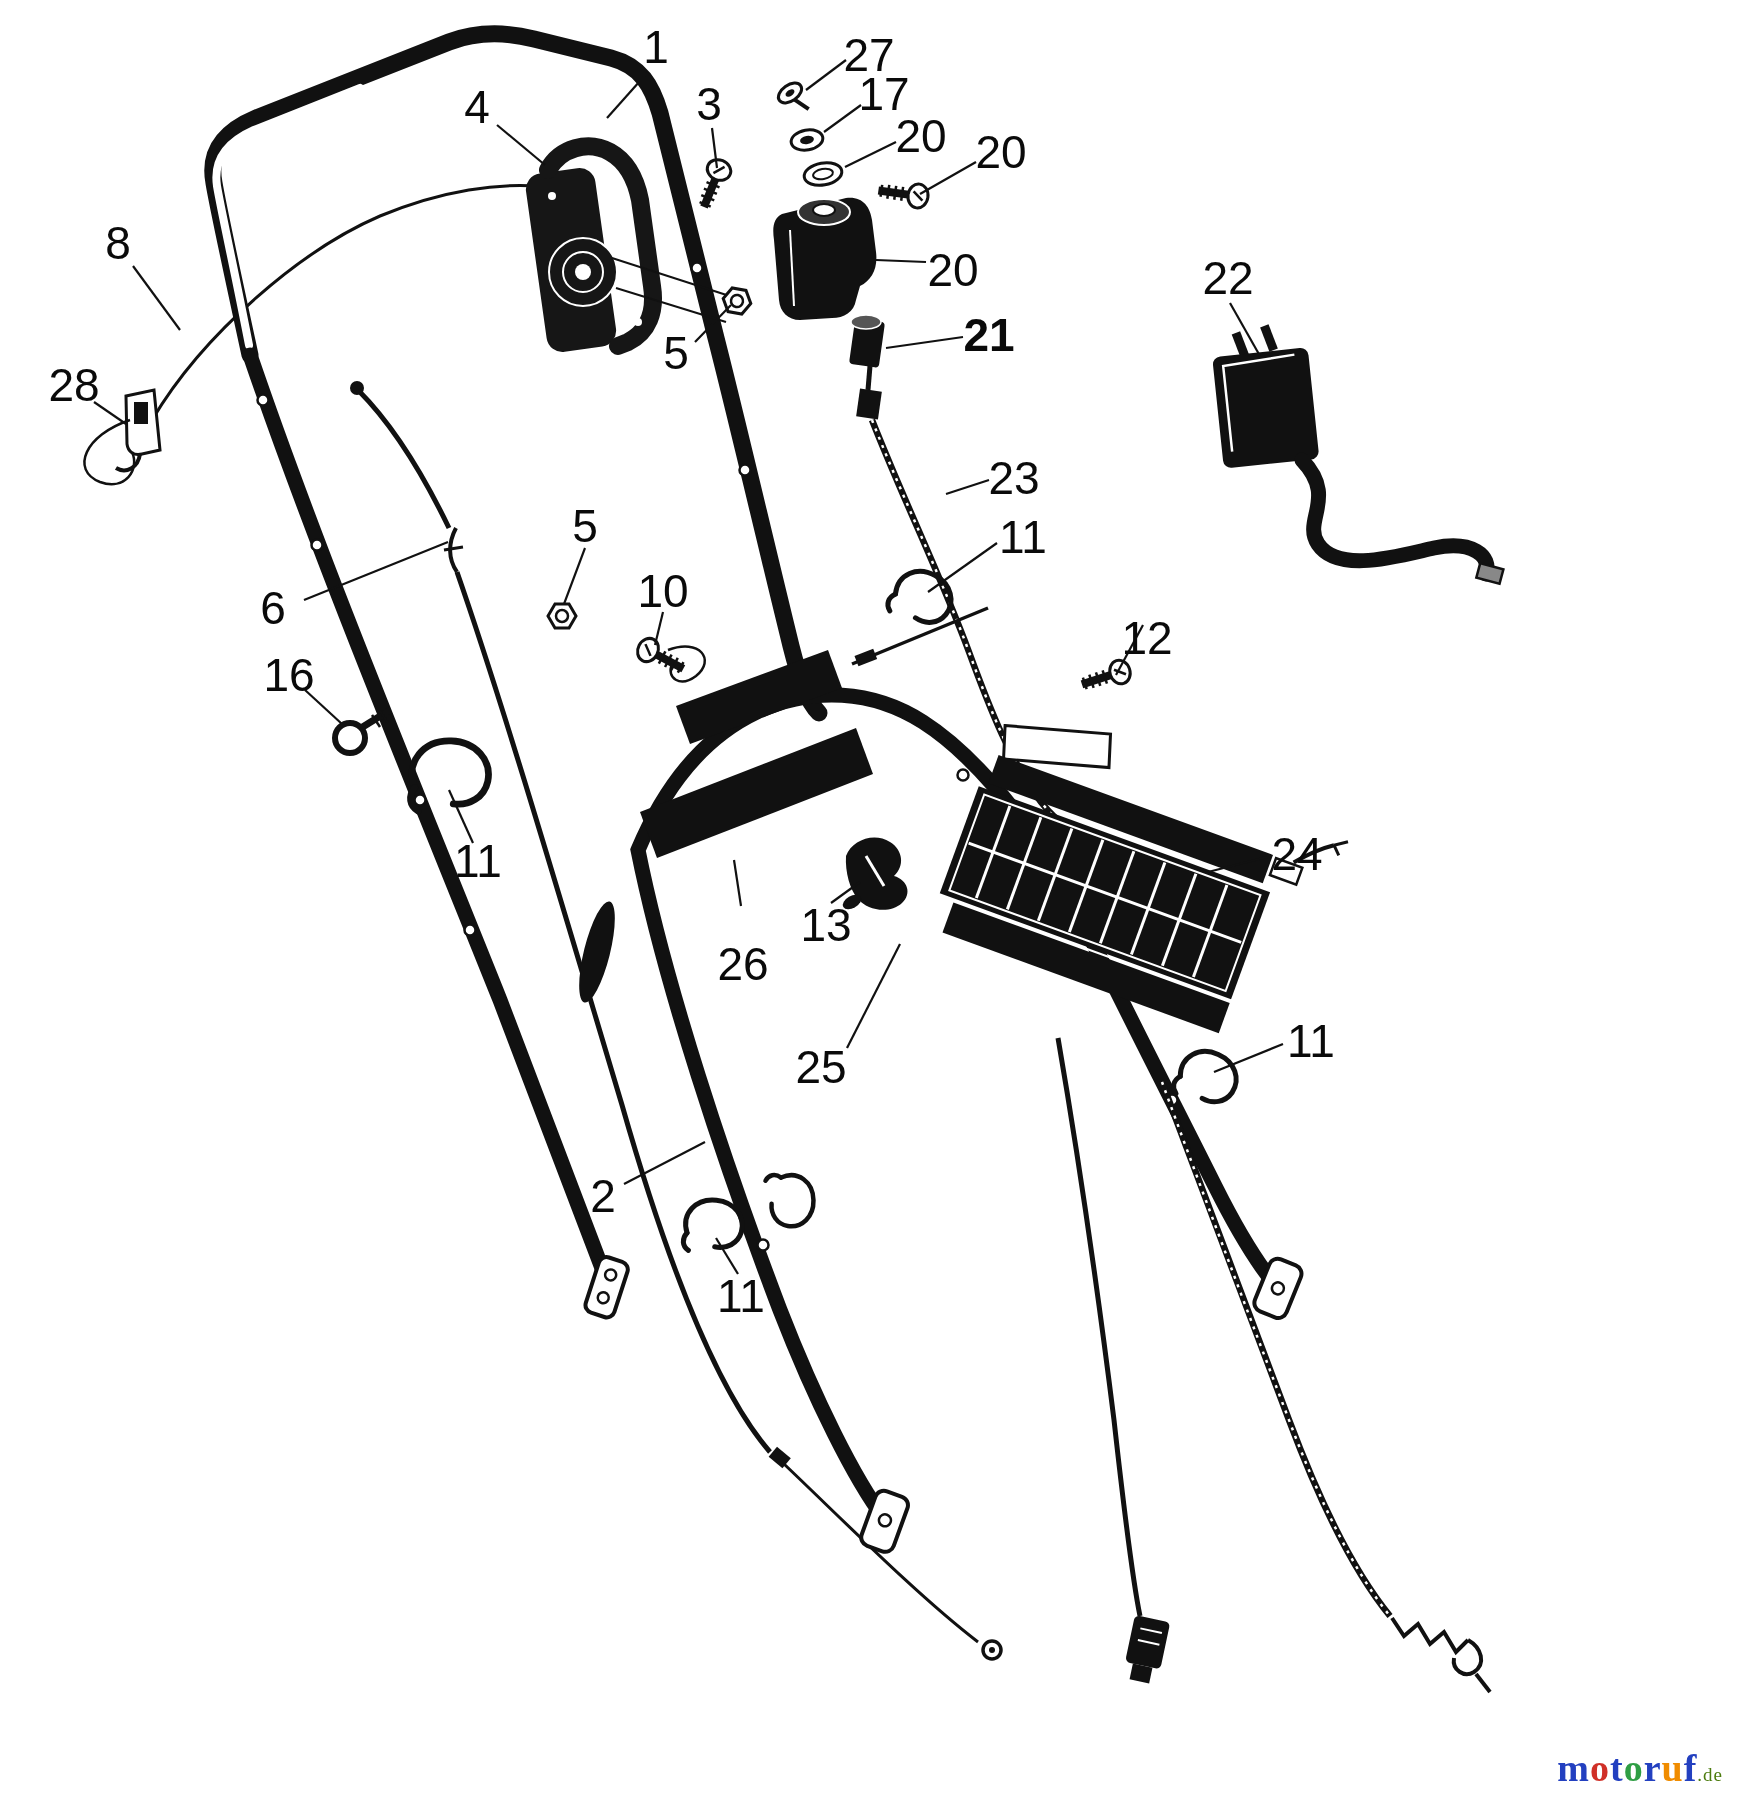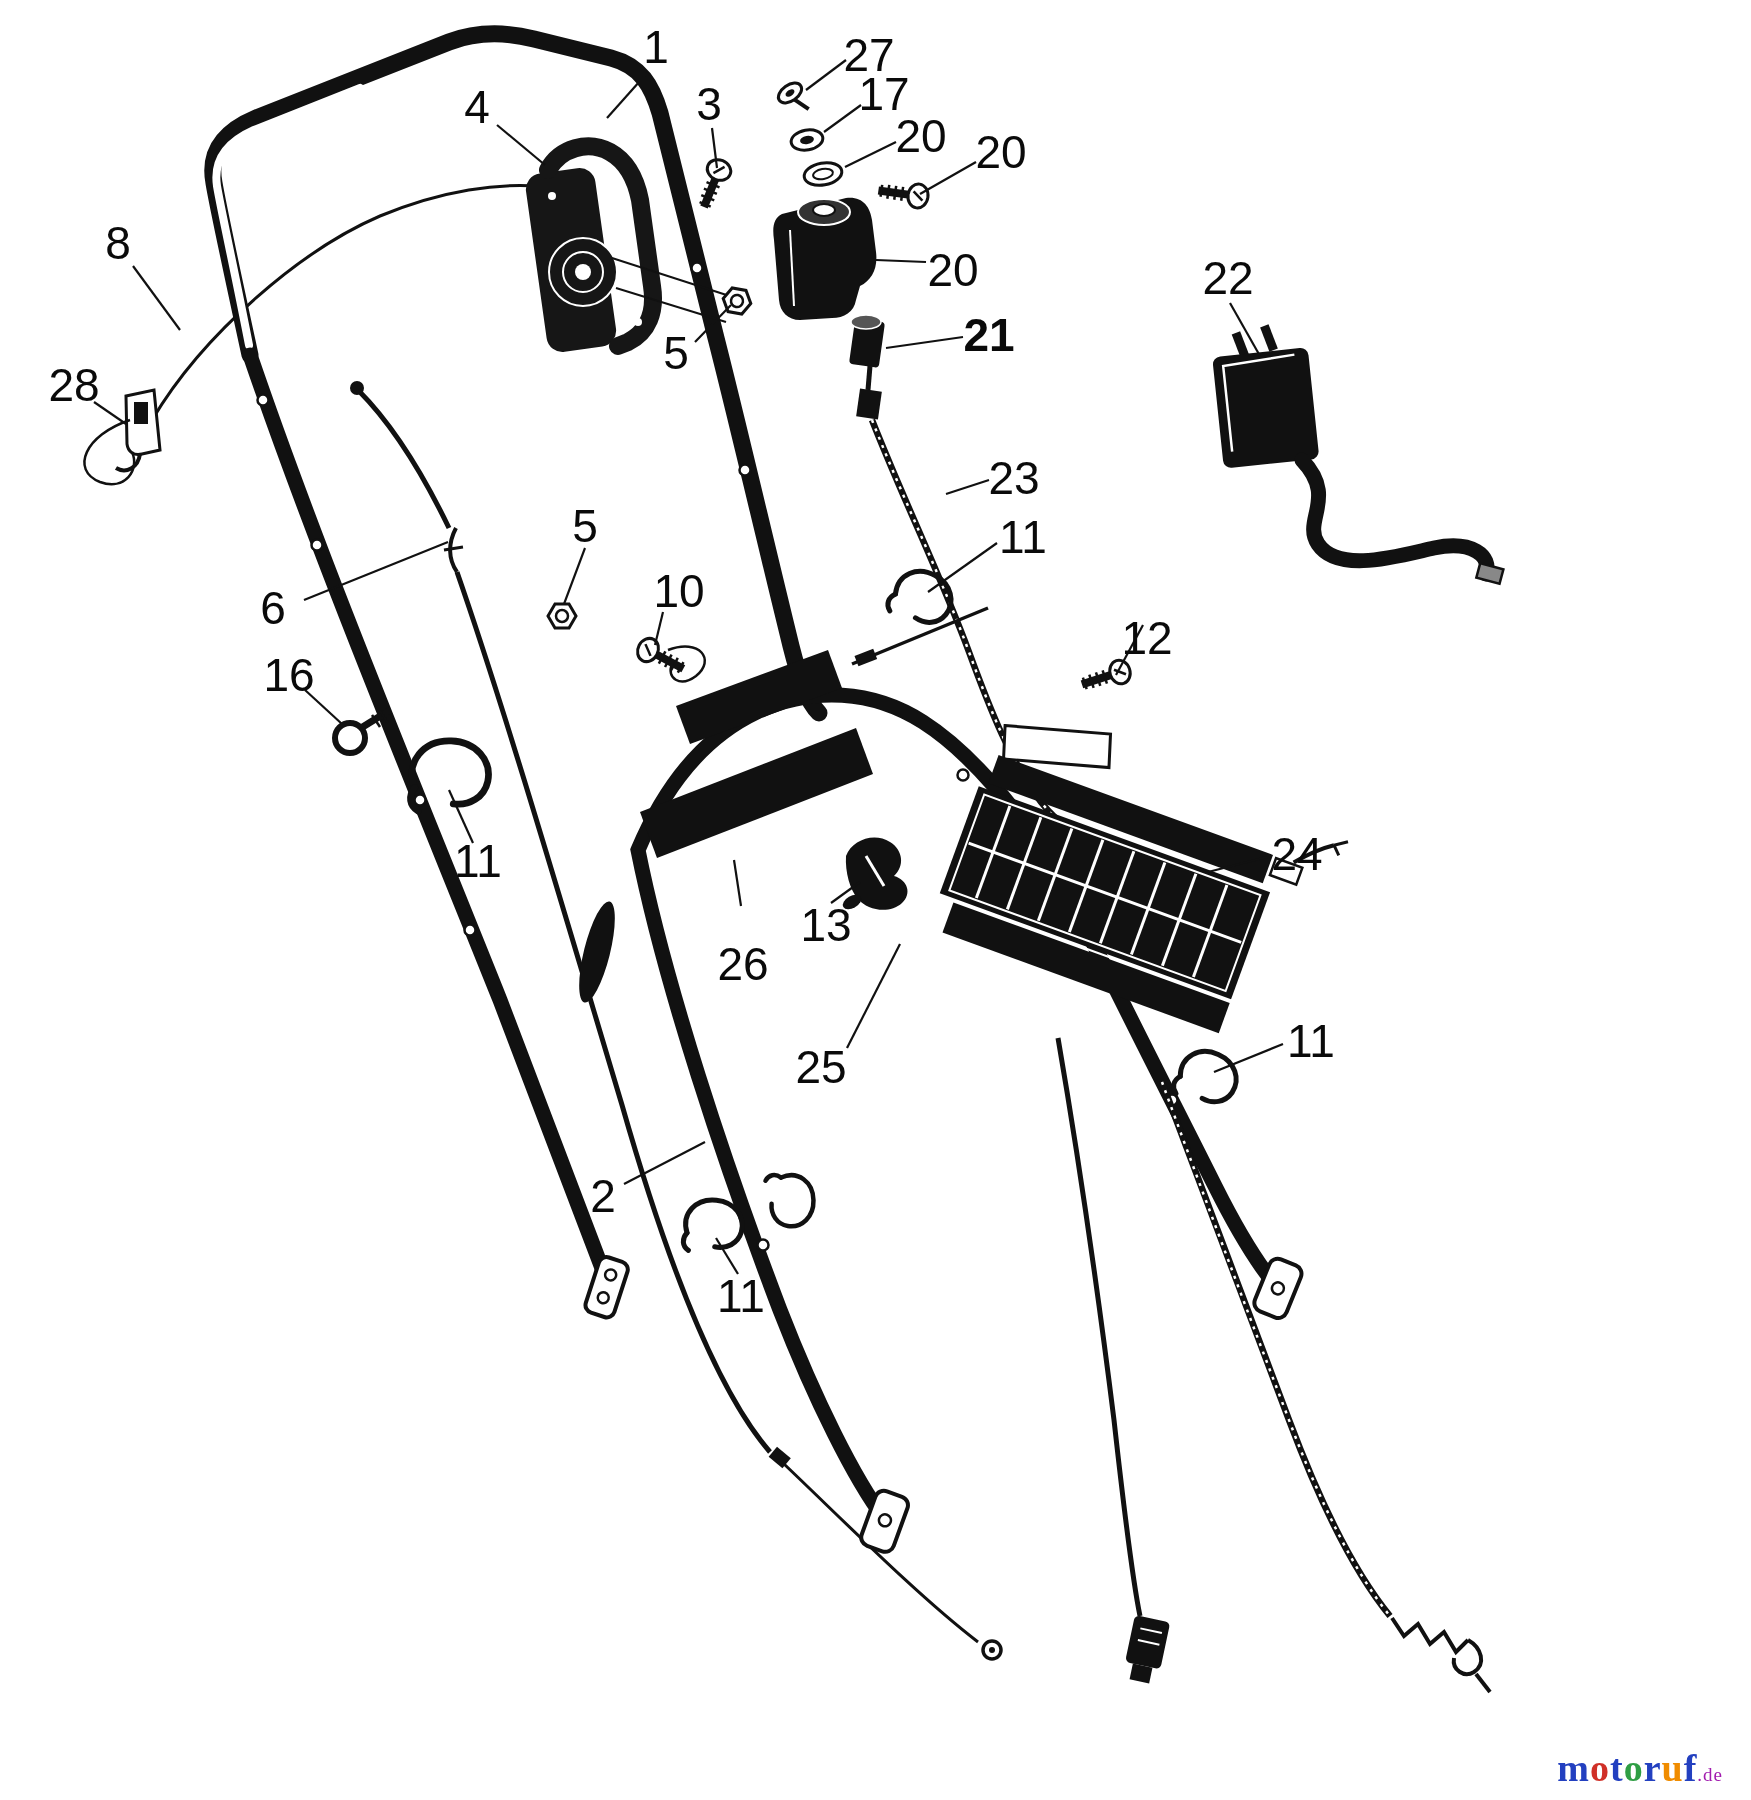--- a/index.html
+++ b/index.html
@@ -22,21 +22,21 @@
   }
   .watermark{
     position:absolute;
     right:28px;bottom:10px;
     font-family:"Liberation Serif", serif;
     font-size:38px;
     font-weight:bold;
     letter-spacing:1px;
     white-space:nowrap;
   }
-  .watermark .suffix{font-size:19px;color:#a21caf;font-weight:normal;}
+  .watermark .suffix{font-size:19px;color:#4d7c0f;font-weight:normal;}
   .ln{stroke:#111;fill:none;}
 </style>
 </head>
 <body>
 
 <div class="stage">
 
 <svg width="1751" height="1800" viewBox="0 0 1751 1800">
   <defs>
     <g id="clip">
@@ -288,21 +288,21 @@
       <div class="callout" style="left: 1001px; top: 152px;">20</div>
       <div class="callout" style="left: 118px; top: 243px;">8</div>
       <div class="callout" style="left: 953px; top: 270px;">20</div>
       <div class="callout" style="left: 1228px; top: 278px;">22</div>
       <div class="callout" style="left: 989px; top: 335px; font-weight: bold;">21</div>
       <div class="callout" style="left: 676px; top: 353px;">5</div>
       <div class="callout" style="left: 74px; top: 385px;">28</div>
       <div class="callout" style="left: 1014px; top: 478px;">23</div>
       <div class="callout" style="left: 1023px; top: 537px;">11</div>
       <div class="callout" style="left: 585px; top: 526px;">5</div>
-      <div class="callout" style="left: 663px; top: 591px; margin-left: 16px;">10</div>
+      <div class="callout" style="left: 663px; top: 591px;">10</div>
       <div class="callout" style="left: 1147px; top: 603px; margin-top: 35px;">12</div>
       <div class="callout" style="left: 273px; top: 608px;">6</div>
       <div class="callout" style="left: 289px; top: 675px;">16</div>
       <div class="callout" style="left: 478px; top: 861px;">11</div>
       <div class="callout" style="left: 826px; top: 925px;">13</div>
       <div class="callout" style="left: 743px; top: 929px; margin-top: 35px;">26</div>
       <div class="callout" style="left: 1297px; top: 854px;">24</div>
       <div class="callout" style="left: 821px; top: 1067px;">25</div>
       <div class="callout" style="left: 1311px; top: 1041px;">11</div>
       <div class="callout" style="left: 603px; top: 1196px;">2</div>

